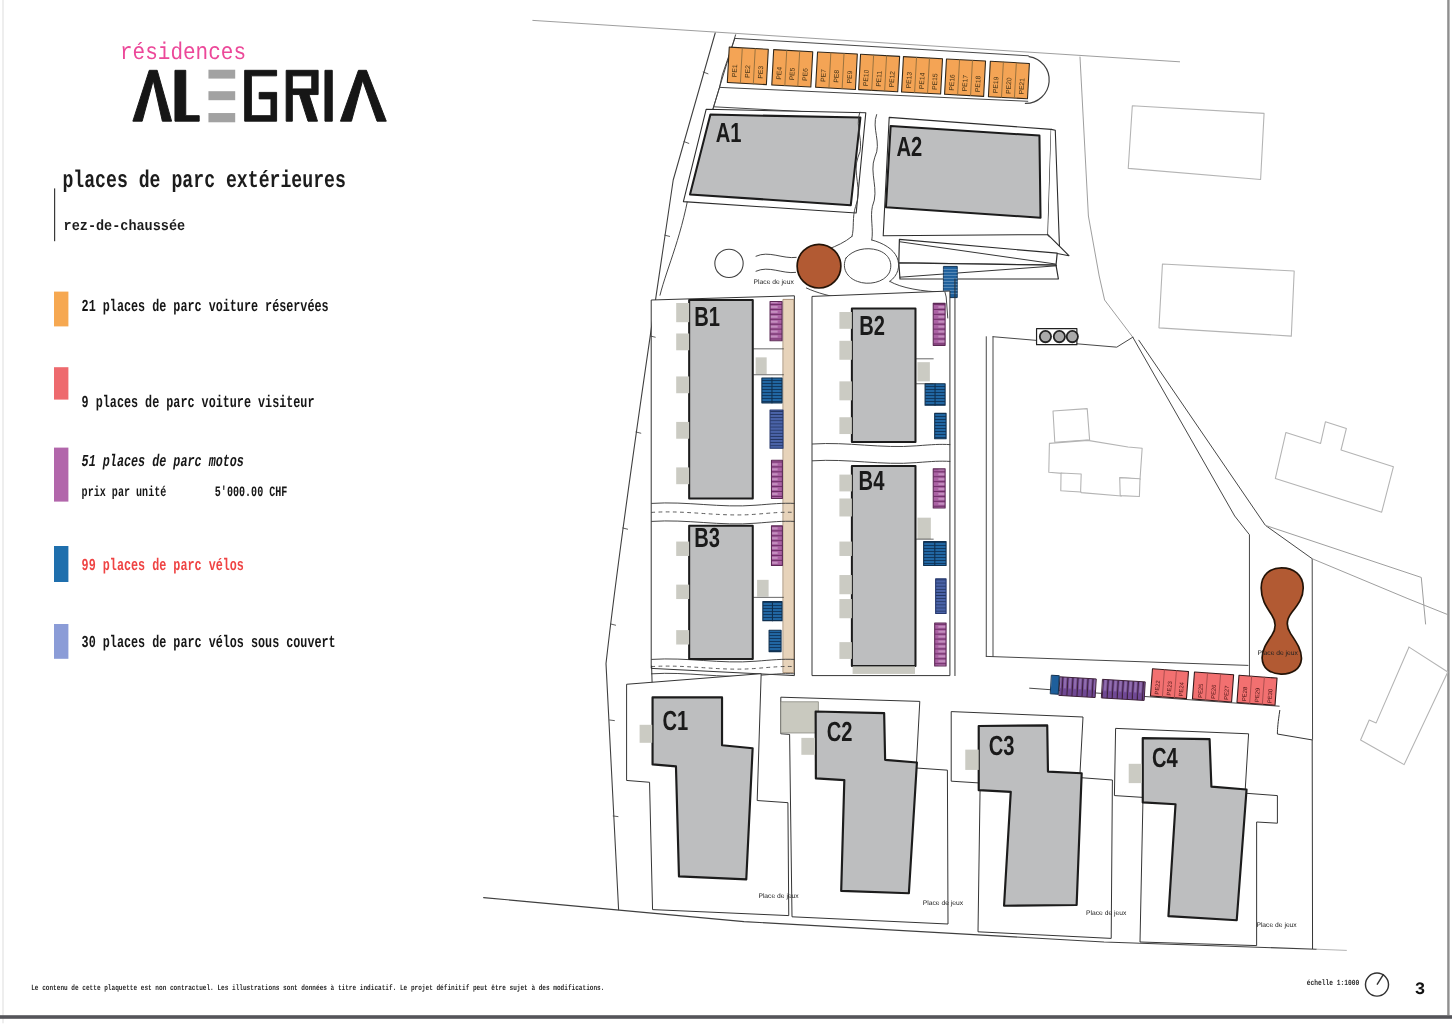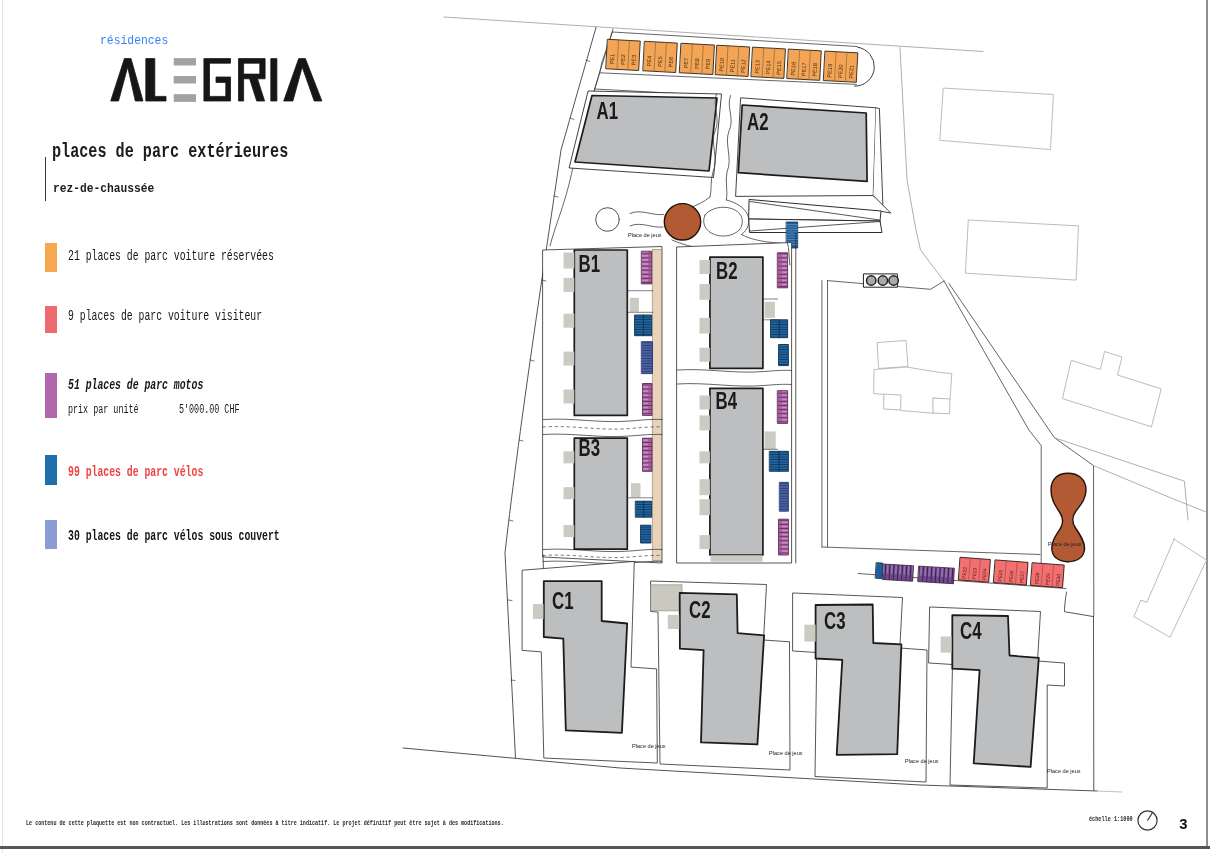--- a/index.html
+++ b/index.html
@@ -11,21 +11,21 @@
 </style>
 </head>
 <body>
 
 <div class="abs" style="left:2px;top:0;width:1px;height:853px;background:#e3e3e3;"></div>
 
 <div class="abs" style="left:1206px;top:0;width:1.5px;height:846px;background:#8f8f8f;"></div>
 
 <div class="abs" style="left:0;top:845.5px;width:1210px;height:3.6px;background:#55555a;"></div>
 
-<div class="abs mono" style="left:100px;top:33px;font-size:13px;color:#3b82f6;"><span class="sq" style="transform:scaleX(0.875);letter-spacing:0px;">résidences</span></div>
+<div class="abs mono" style="left:100px;top:33px;font-size:20px;color:#ec4899;"><span class="sq" style="transform:scaleX(0.875);letter-spacing:0px;">résidences</span></div>
 
 <svg class="abs" style="left:108px;top:56px;" width="215" height="48" viewBox="0 0 215 48">
   <g fill="#161616" stroke="#161616" stroke-width="0.8" stroke-linejoin="miter">
 
     <path d="M2.7,45 L16.4,2.6 L23,2.6 L35,45 L27.3,45 L19.7,11 L10.5,45 Z"></path>
 
     <path d="M37.8,2.6 L46.8,2.6 L46.8,40.4 L58,40.4 L58,45 L37.8,45 Z"></path>
 
     <path d="M95.9,2.6 L122.5,2.6 L122.5,7.2 L101.5,7.2 L101.5,40.4 L117.8,40.4 L117.8,26.4 L108,26.4 L108,21 L122.5,21 L122.5,45 L95.9,45 Z"></path>
 
@@ -44,33 +44,33 @@
 </svg>
 
 <div class="abs" style="left:44.5px;top:157px;width:1.5px;height:44px;background:#3a3a3a;"></div>
 
 <div class="abs mono" style="left:52px;top:140px;font-size:20px;font-weight:700;color:#1c1c1c;white-space:nowrap;"><span class="sq" style="transform:scaleX(0.757);">places de parc extérieures</span></div>
 
 <div class="abs mono" style="left:52.5px;top:182px;font-size:12.5px;font-weight:700;color:#1c1c1c;white-space:nowrap;"><span class="sq" style="transform:scaleX(0.9);">rez-de-chaussée</span></div>
 
 <div class="abs" style="left:45px;top:242.5px;width:12.4px;height:29px;background:#f6a851;"></div>
 
-<div class="abs mono" style="left:68px;top:248px;font-size:14px;font-weight:400;color:#161616;white-space:nowrap;"><span class="sq" style="transform:scaleX(0.70);">21 places de parc voiture réservées</span></div>
+<div class="abs mono" style="left:68px;top:248px;font-size:14px;font-weight:700;color:#161616;white-space:nowrap;"><span class="sq" style="transform:scaleX(0.70);">21 places de parc voiture réservées</span></div>
 
 <div class="abs" style="left:45px;top:306px;width:12.4px;height:27px;background:#ee6a6e;"></div>
 
-<div class="abs mono" style="left:68px;top:308px;font-size:14px;font-weight:400;color:#161616;white-space:nowrap;"><span class="sq" style="transform:scaleX(0.70);">9 places de parc voiture visiteur</span></div>
+<div class="abs mono" style="left:68px;top:328px;font-size:14px;font-weight:700;color:#161616;white-space:nowrap;"><span class="sq" style="transform:scaleX(0.70);">9 places de parc voiture visiteur</span></div>
 
 <div class="abs" style="left:45px;top:373px;width:12.4px;height:45px;background:#b266ab;"></div>
 
 <div class="abs mono" style="left:68px;top:376.5px;font-size:14px;font-weight:700;color:#161616;white-space:nowrap;font-style:italic;"><span class="sq" style="transform:scaleX(0.70);">51 places de parc motos</span></div>
 
-<div class="abs mono" style="left:68px;top:403px;font-size:12px;font-weight:400;color:#161616;white-space:nowrap;"><span class="sq" style="transform:scaleX(0.70);">prix par unité</span></div>
-
-<div class="abs mono" style="left:179px;top:403px;font-size:12px;font-weight:400;color:#161616;white-space:nowrap;"><span class="sq" style="transform:scaleX(0.70);">5'000.00 CHF</span></div>
+<div class="abs mono" style="left:68px;top:403px;font-size:12px;font-weight:700;color:#161616;white-space:nowrap;"><span class="sq" style="transform:scaleX(0.70);">prix par unité</span></div>
+
+<div class="abs mono" style="left:179px;top:403px;font-size:12px;font-weight:700;color:#161616;white-space:nowrap;"><span class="sq" style="transform:scaleX(0.70);">5'000.00 CHF</span></div>
 
 <div class="abs" style="left:45px;top:455px;width:12.4px;height:30px;background:#1f6fad;"></div>
 
 <div class="abs mono" style="left:68px;top:464px;font-size:14px;font-weight:700;color:#ef4444;white-space:nowrap;"><span class="sq" style="transform:scaleX(0.70);">99 places de parc vélos</span></div>
 
 <div class="abs" style="left:45px;top:519.5px;width:12.4px;height:29px;background:#8b9cd7;"></div>
 
 <div class="abs mono" style="left:68px;top:528px;font-size:14px;font-weight:700;color:#161616;white-space:nowrap;text-align:right;"><span class="sq" style="transform:scaleX(0.70);">30 places de parc vélos sous couvert</span></div>
 
 <div class="abs mono" style="left:26px;top:820px;font-size:6.5px;font-weight:700;color:#2a2a2a;white-space:nowrap;"><span class="sq" style="transform:scaleX(0.78);">Le contenu de cette plaquette est non contractuel. Les illustrations sont données à titre indicatif. Le projet définitif peut être sujet à des modifications.</span></div>

